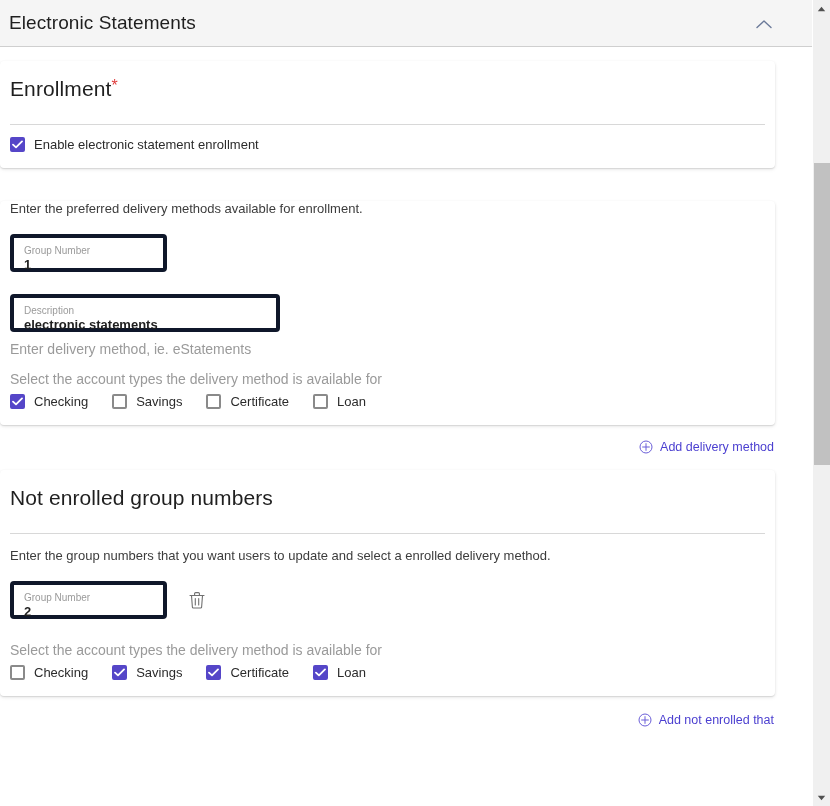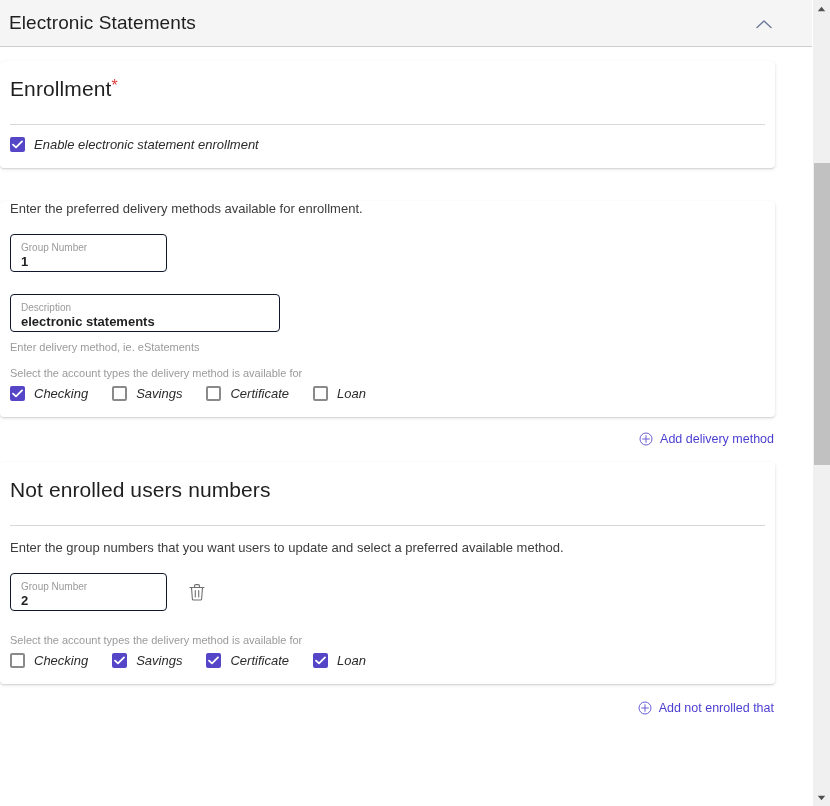--- a/index.html
+++ b/index.html
@@ -86,30 +86,29 @@
     top: 1px;
   }
 
   .section-desc {
     font-size: 13px;
     color: #3c3c3c;
     margin-top: 14px;
   }
 
   .helper-text {
-    font-size: 11px;
+    font-size: 14px;
     color: #9a9a9a;
     margin-top: 9px;
   }
 
   
   .cb-row {
     display: flex;
     margin-top: 7px;
-    font-style: italic;
   }
   .cb-item {
     display: flex;
     align-items: center;
     margin-right: 24px;
     cursor: pointer;
   }
   .cb-item:last-child { margin-right: 0; }
   .cb-box {
     width: 15px;
@@ -137,21 +136,21 @@
     white-space: nowrap;
   }
 
   
   .enroll-row { margin-top: 12px; }
 
   
   .field {
     position: relative;
     box-sizing: border-box;
-    border: 1px solid #0f172a;
+    border: 4px solid #0f172a;
     border-radius: 4px;
     background: #ffffff;
     padding: 7px 10px 6px 10px;
     height: 38px;
   }
   .field-label {
     font-size: 10px;
     color: #9a9a9a;
     line-height: 11px;
     display: block;
@@ -338,24 +337,24 @@
         </svg>
       </span>
       <span>Add delivery method</span>
     </a>
   </div>
 
   <div class="gap-md"></div>
 
   <div class="card">
     <div class="section-title">
-      <span>Not enrolled users numbers</span>
-    </div>
-
-    <div class="section-desc">Enter the group numbers that you want users to update and select a preferred available method.</div>
+      <span>Not enrolled group numbers</span>
+    </div>
+
+    <div class="section-desc">Enter the group numbers that you want users to update and select a enrolled delivery method.</div>
 
     <div class="field-row">
       <div class="field group-number">
         <span class="field-label">Group Number</span>
         <span class="field-value">2</span>
       </div>
       <div class="trash-btn">
         <span>
           <svg width="16" height="18" viewBox="0 0 16 18">
             <path d="M2.5 4.5 H13.5 L12.6 16.2 A1 1 0 0 1 11.6 17 H4.4 A1 1 0 0 1 3.4 16.2 Z" fill="none" stroke="#707070" stroke-width="1.1"></path>

